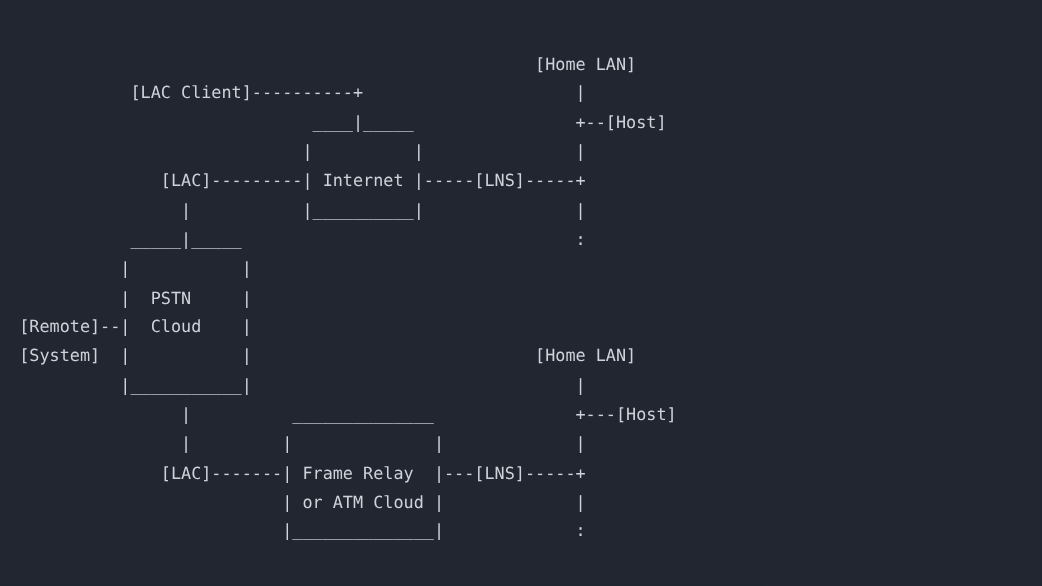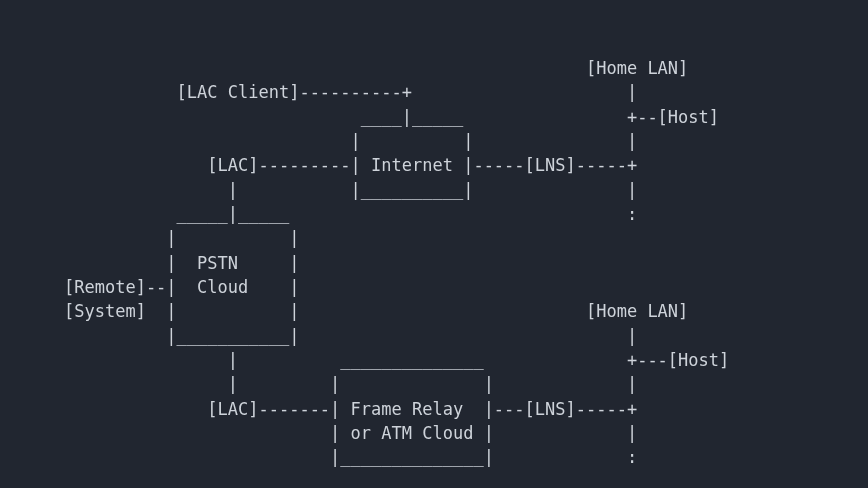--- a/index.html
+++ b/index.html
@@ -11,24 +11,24 @@
   }
   body {
     background: #212630;
   }
   .canvas {
     position: relative;
     width: 868px;
     height: 488px;
   }
   pre.ascii {
-    margin: 14px;
-    padding: 42px 0 0 50px;
+    margin: 0;
+    padding: 42px 0 0 16px;
     font-family: "DejaVu Sans Mono", "Liberation Mono", monospace;
-    font-size: 17px;
+    font-size: 14px;
     line-height: 24.33px;
     letter-spacing: 0;
     color: #ced3da;
     white-space: pre;
     font-variant-ligatures: none;
   }
 </style>
 </head>
 <body style="background: rgb(33, 38, 48);">
 

